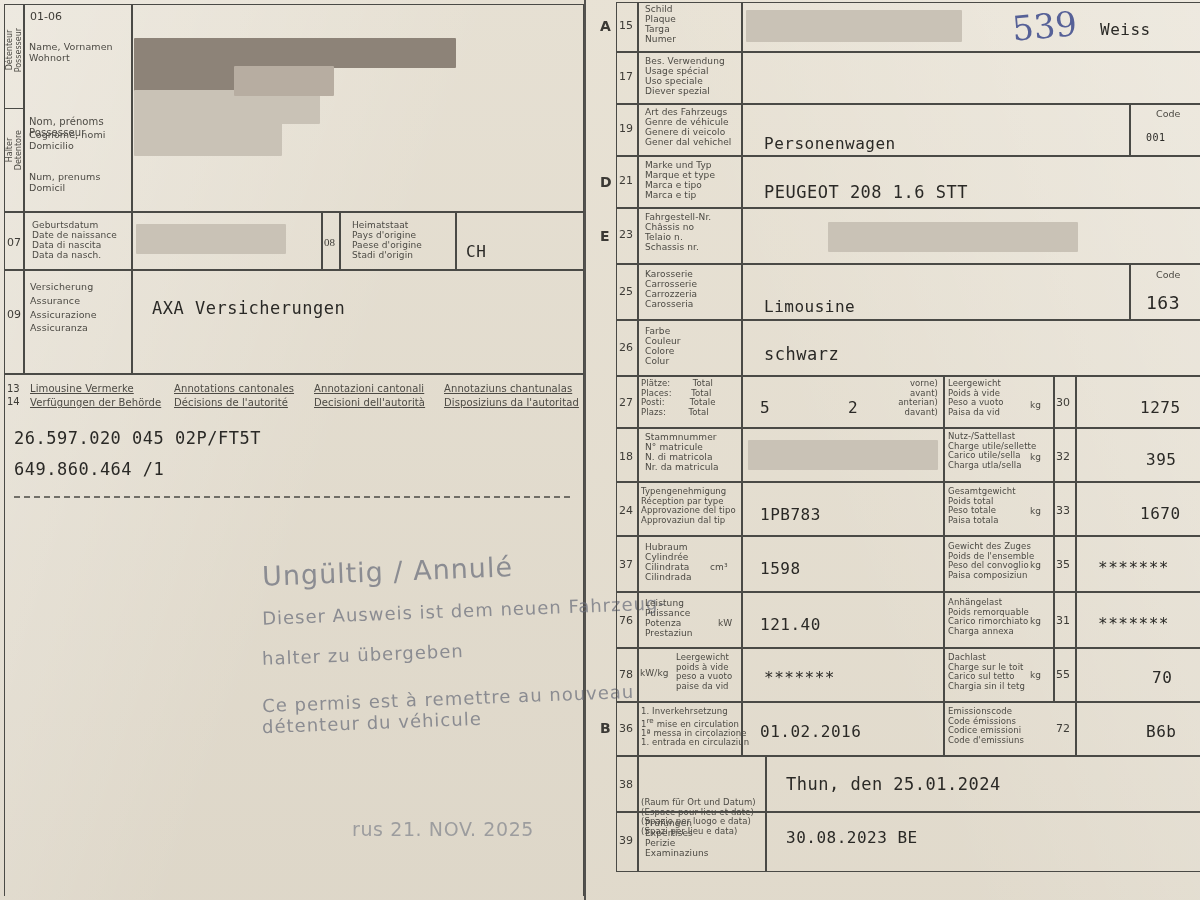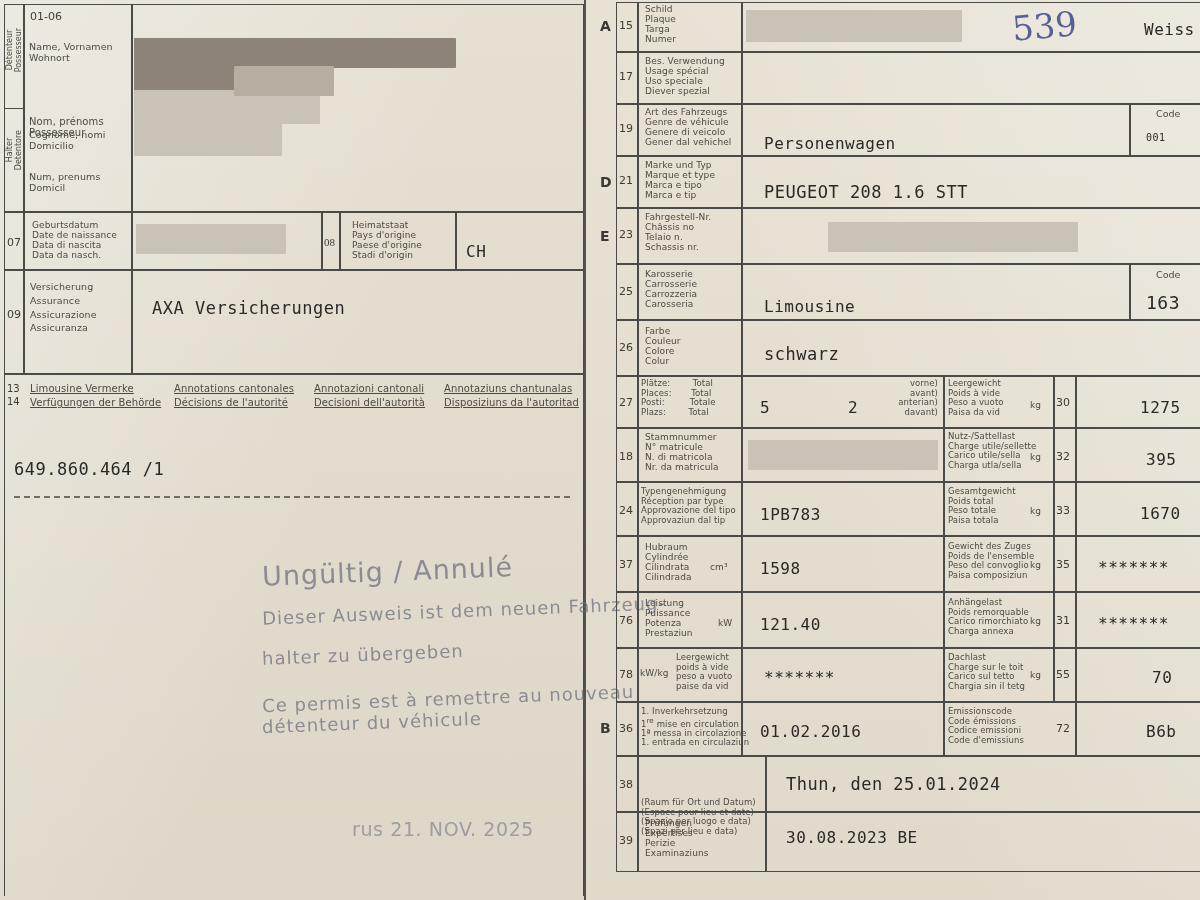--- a/index.html
+++ b/index.html
@@ -184,40 +184,41 @@
   <div class="num mono" style="left:7px; top:396px; font-size:10px;">14</div>
   <div class="lbl underline-lbl" style="left:30px; top:383px; font-size:10px;">Limousine Vermerke</div>
   <div class="lbl underline-lbl" style="left:30px; top:397px; font-size:10px;">Verfügungen der Behörde</div>
   <div class="lbl underline-lbl" style="left:174px; top:383px; font-size:10px;">Annotations cantonales</div>
   <div class="lbl underline-lbl" style="left:174px; top:397px; font-size:10px;">Décisions de l'autorité</div>
   <div class="lbl underline-lbl" style="left:314px; top:383px; font-size:10px;">Annotazioni cantonali</div>
   <div class="lbl underline-lbl" style="left:314px; top:397px; font-size:10px;">Decisioni dell'autorità</div>
   <div class="lbl underline-lbl" style="left:444px; top:383px; font-size:10px;">Annotaziuns chantunalas</div>
   <div class="lbl underline-lbl" style="left:444px; top:397px; font-size:10px;">Disposiziuns da l'autoritad</div>
 
+  <div class="val" style="left:14px; top:428px; font-size:17px;">26.597.020 045   02P/FT5T</div>
   <div class="val" style="left:14px; top:459px; font-size:17px;">649.860.464      /1</div>
   <div class="dashline" style="left:14px; top:496px; width:556px;"></div>
 
   <div class="stamp" style="left:262px; top:556px; font-size:27px;">Ungültig / Annulé</div>
   <div class="stamp" style="left:262px; top:600px; font-size:18px;">Dieser Ausweis ist dem neuen Fahrzeug-</div>
   <div class="stamp" style="left:262px; top:644px; font-size:18px;">halter zu übergeben</div>
   <div class="stamp" style="left:262px; top:688px; font-size:18px;">Ce permis est à remettre au nouveau</div>
   <div class="stamp" style="left:262px; top:712px; font-size:18px;">détenteur du véhicule</div>
 
   <div class="datestamp" style="left:352px; top:818px; font-size:19px;">rus  21. NOV. 2025</div>
 
   <div class="bigletter" style="left:600px; top:18px; font-size:14px;">A</div>
   <div class="box" style="left:616px; top:2px; width:22px; height:50px;"></div>
   <div class="num mono" style="left:619px; top:19px; font-size:11px;">15</div>
   <div class="box" style="left:638px; top:2px; width:104px; height:50px;"></div>
   <div class="lbl" style="left:645px; top:4px; font-size:9px;">Schild<br>Plaque<br>Targa<br>Numer</div>
   <div class="box" style="left:742px; top:2px; width:458px; height:50px; border-right:none;"></div>
   <div class="redact" style="left:746px; top:10px; width:216px; height:32px;"></div>
   <div class="handwrite" style="left:1012px; top:6px; font-size:34px;">539</div>
-  <div class="val" style="left:1144px; top:20px; font-size:16px;">Weiss</div>
+  <div class="val" style="left:1100px; top:20px; font-size:16px;">Weiss</div>
 
   <div class="box" style="left:616px; top:52px; width:22px; height:52px;"></div>
   <div class="num mono" style="left:619px; top:70px; font-size:11px;">17</div>
   <div class="box" style="left:638px; top:52px; width:104px; height:52px;"></div>
   <div class="lbl" style="left:645px; top:56px; font-size:9px;">Bes. Verwendung<br>Usage spécial<br>Uso speciale<br>Diever spezial</div>
   <div class="box" style="left:742px; top:52px; width:458px; height:52px; border-right:none;"></div>
 
   <div class="box" style="left:616px; top:104px; width:22px; height:52px;"></div>
   <div class="num mono" style="left:619px; top:122px; font-size:11px;">19</div>
   <div class="box" style="left:638px; top:104px; width:104px; height:52px;"></div>

